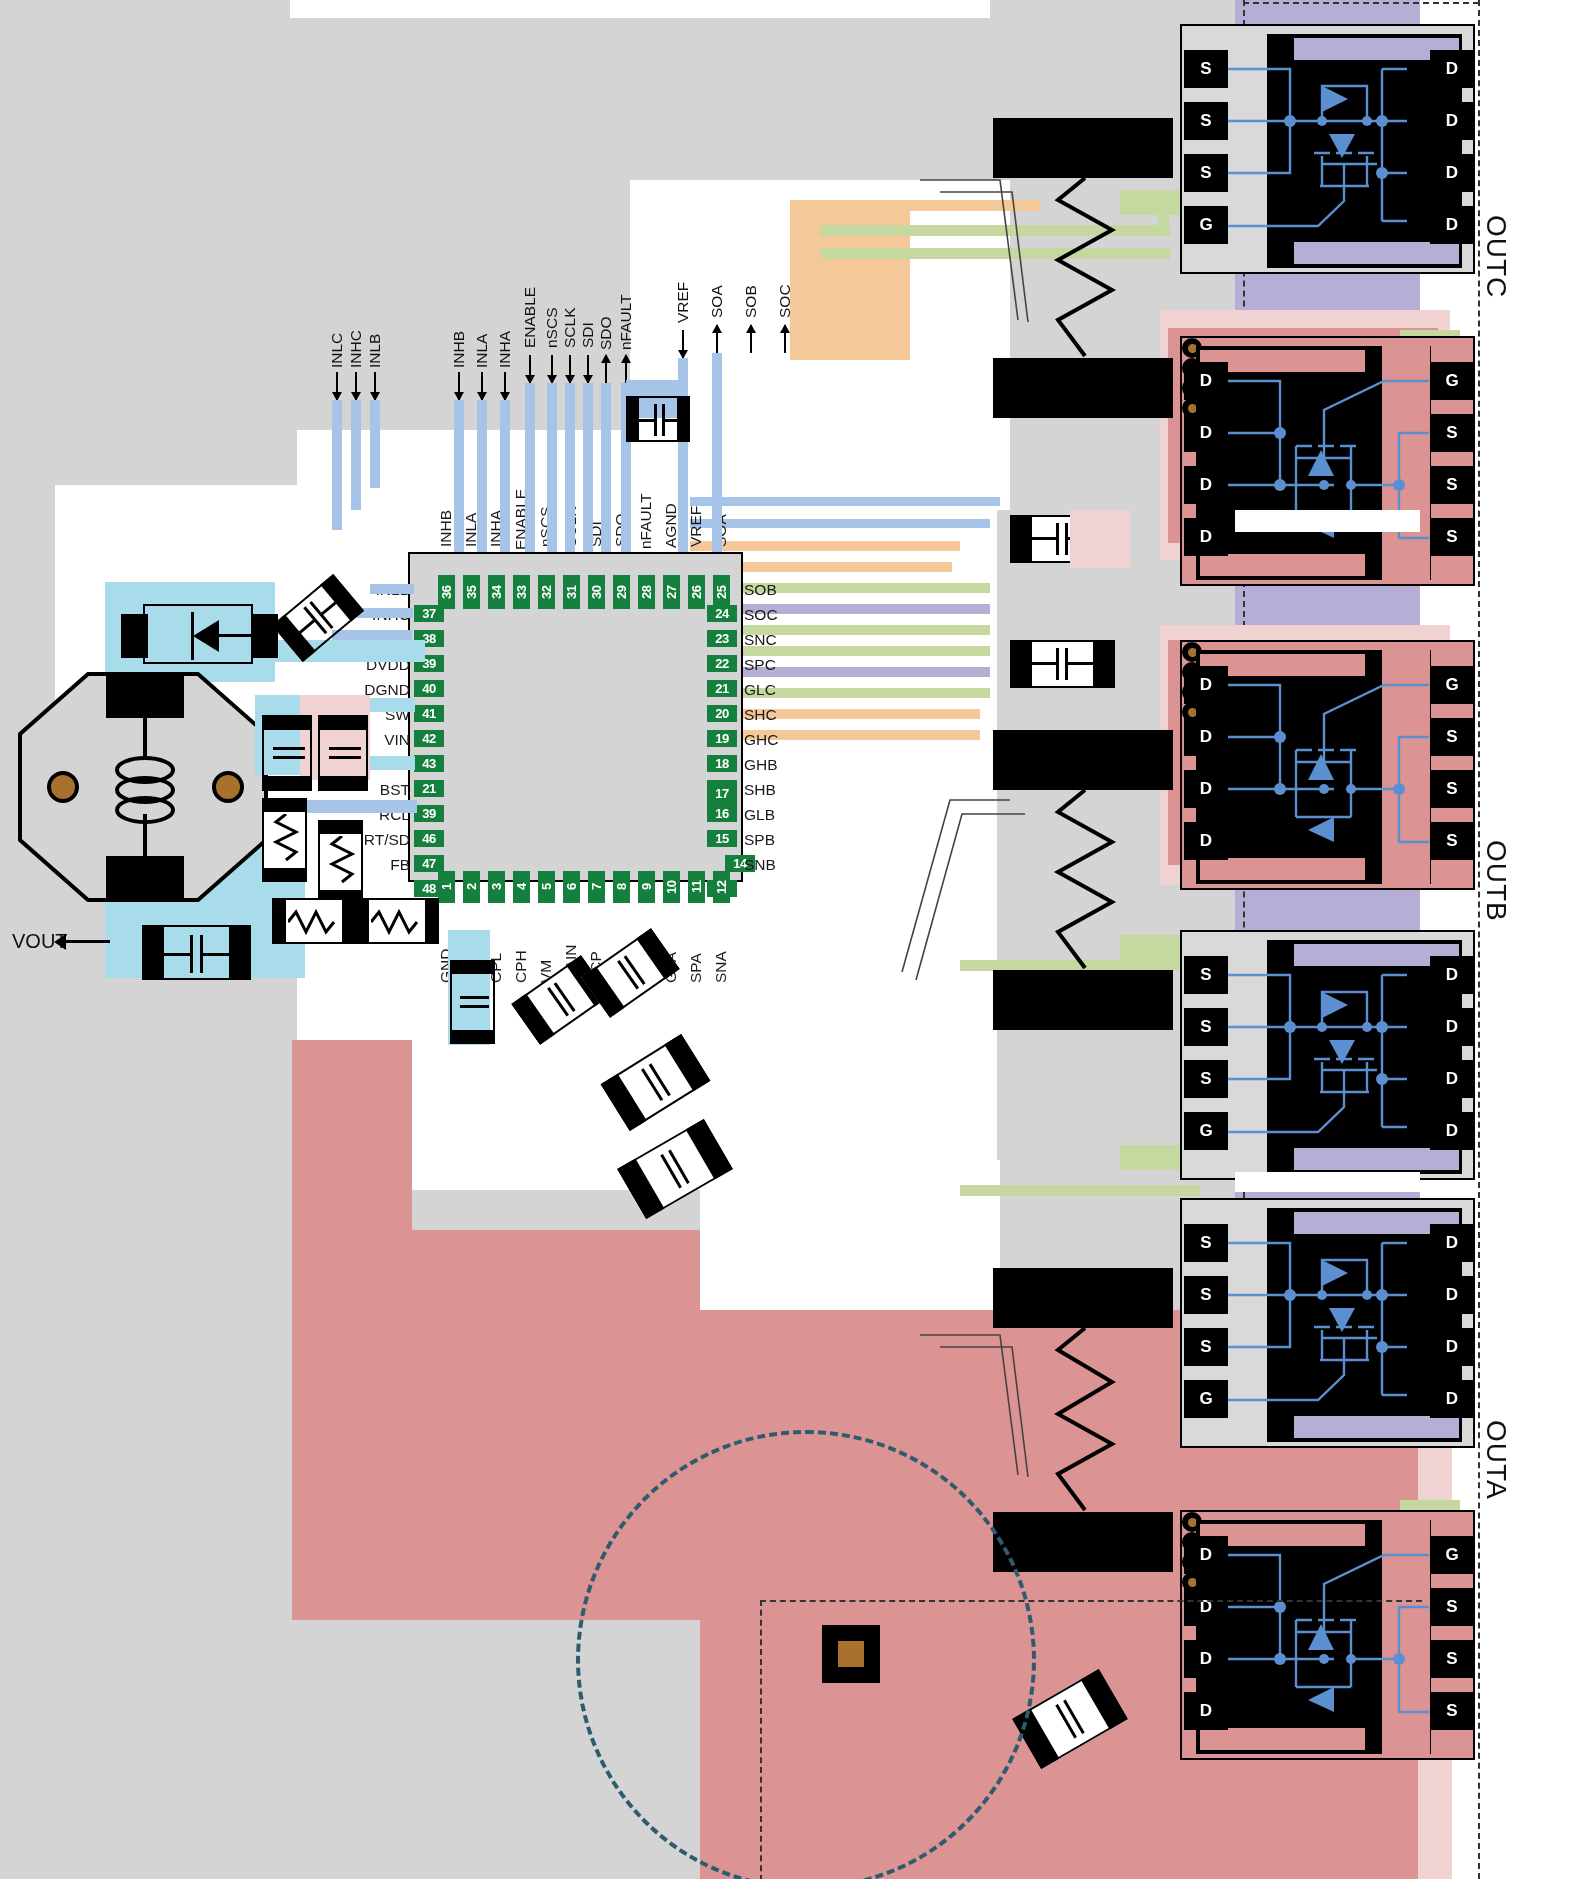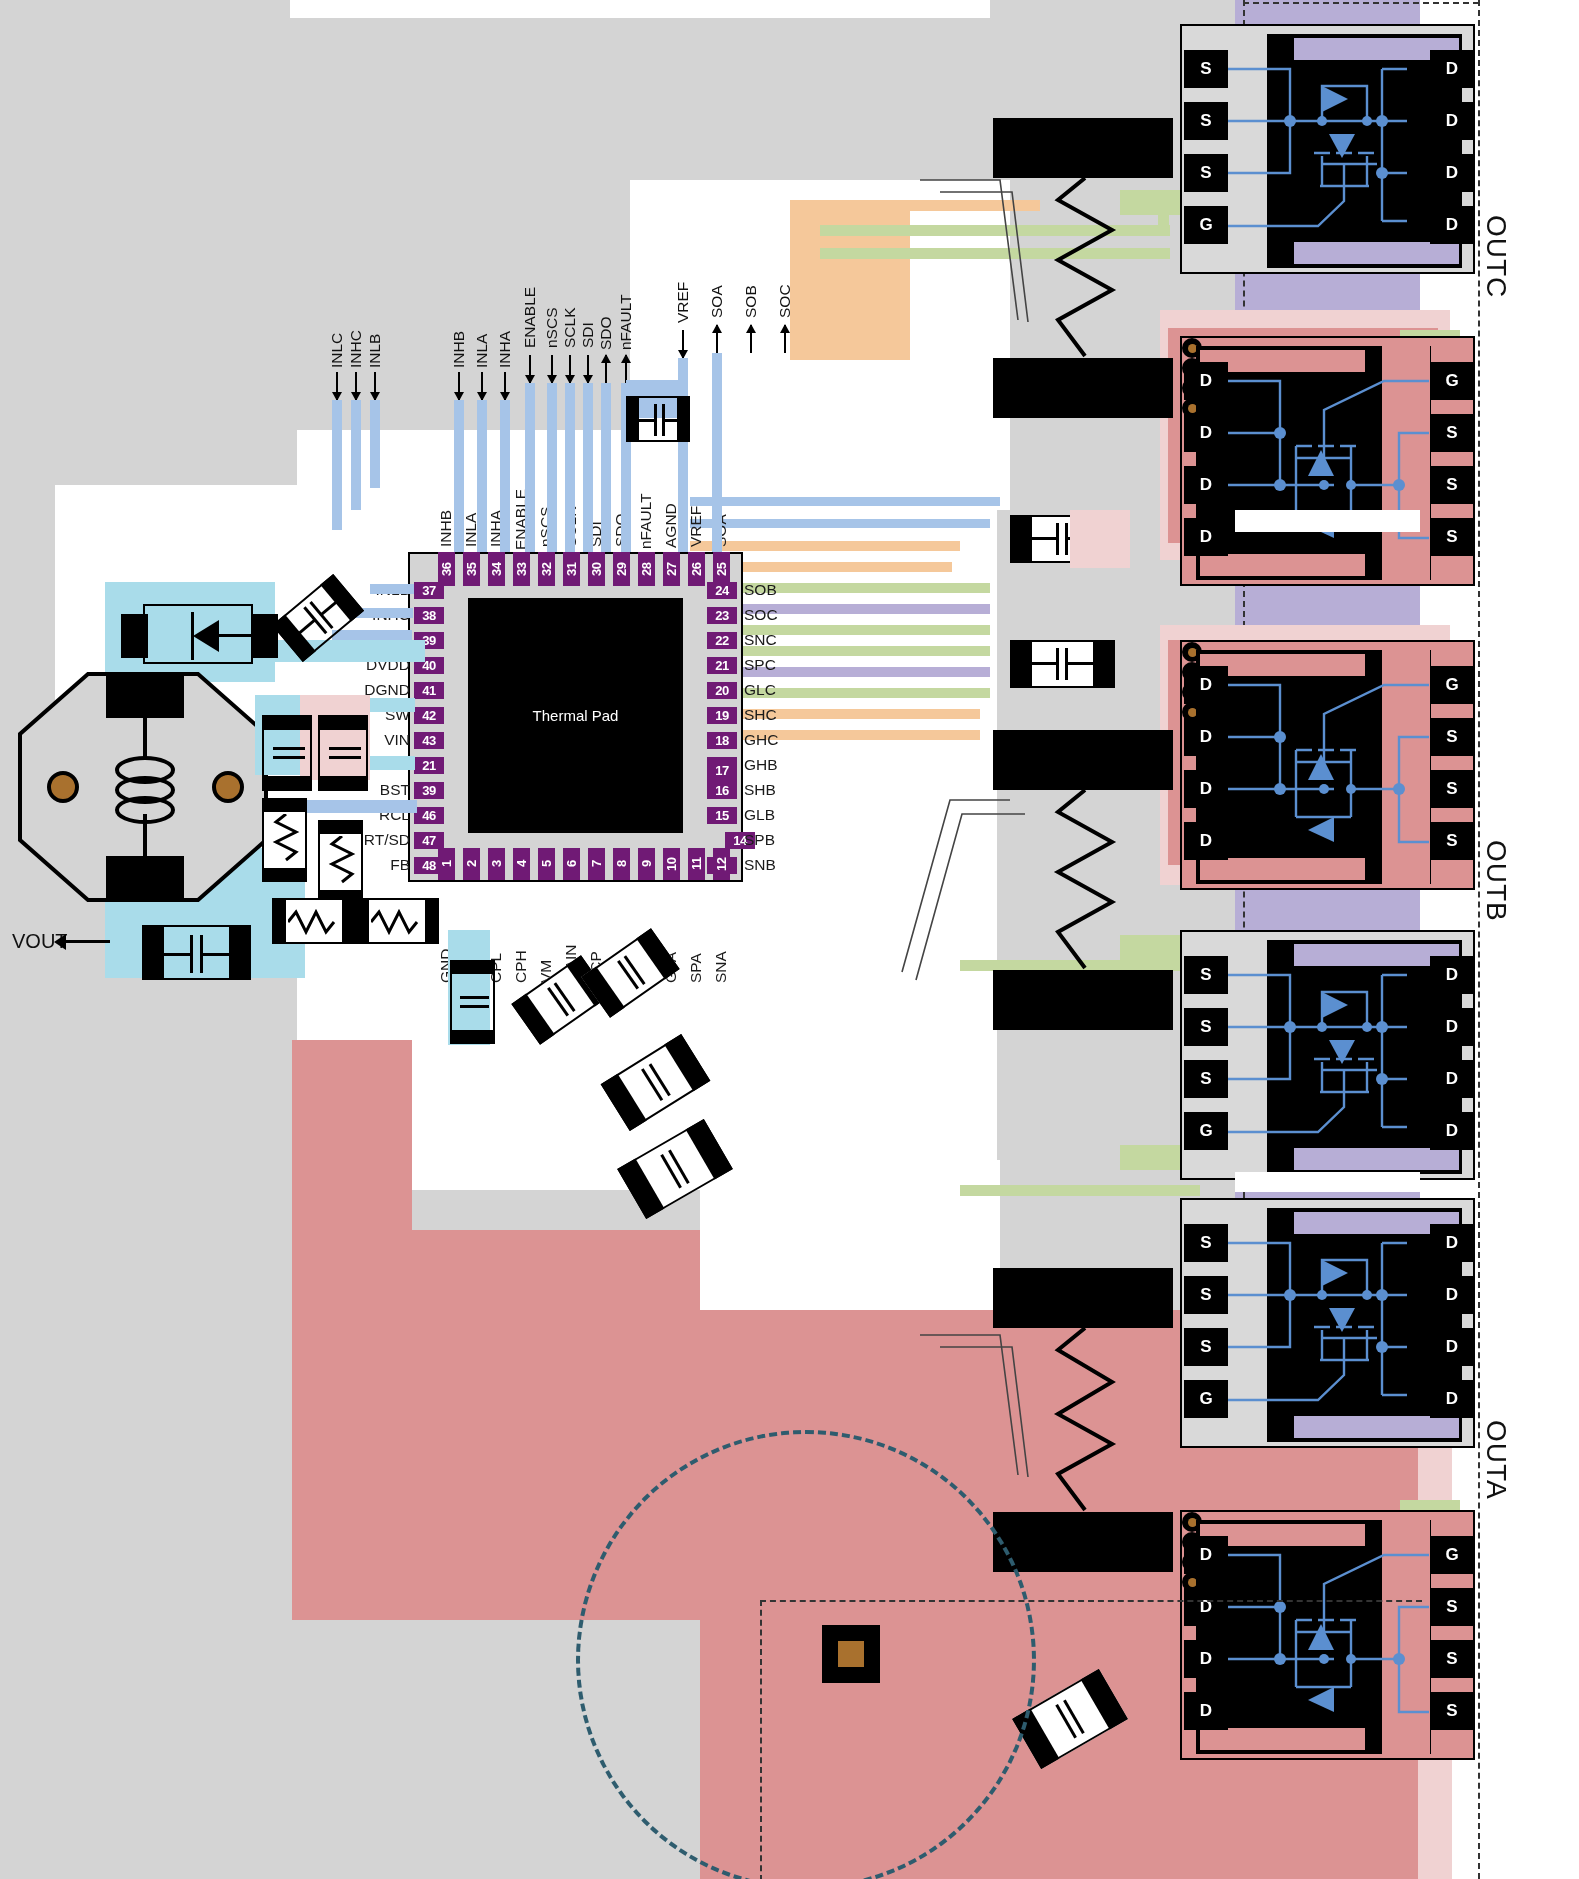--- a/index.html
+++ b/index.html
@@ -25,22 +25,22 @@
 
   
   .via{border-radius:50%;background:#000;display:flex;align-items:center;justify-content:center;}
   .via i{display:block;border-radius:50%;background:#a9712e;}
 
   
   #ic{border:2px solid #000;background:#d4d4d4;box-sizing:border-box;}
   #thermalpad{background:#000;color:#fff;display:flex;align-items:center;justify-content:center;font-size:15px;}
 
   
-  .pinnum{position:absolute;background:#701a75;color:#fff;font-size:13px;font-weight:bold;
-          display:flex;align-items:center;justify-content:center;letter-spacing:-0.5px;}
+  .pinnum{position:absolute;background:#15803d;color:#fff;font-size:13px;font-weight:bold;
+          display:flex;align-items:center;justify-content:center;letter-spacing:-0.5px;margin-top:23px;}
   .pinnum.vert{writing-mode:vertical-rl;transform:rotate(180deg);}
 
   .pinlab{position:absolute;font-size:15.5px;color:#1a1a1a;white-space:nowrap;}
   .pinlab.vert{writing-mode:vertical-rl;transform:rotate(180deg);}
   .pinlab.r{text-align:right;}
 
   
   .arrlab{position:absolute;font-size:15.5px;color:#111;white-space:nowrap;
           writing-mode:vertical-rl;transform:rotate(180deg);}
   .arrow-d{position:absolute;width:2px;background:#000;}
@@ -136,23 +136,20 @@
   <div class="abs cu-green" style="left:1120px;top:935px;width:115px;height:25px;"></div>
 
   <div class="abs cu-green" style="left:960px;top:1185px;width:240px;height:11px;"></div>
   <div class="abs cu-green" style="left:1120px;top:1145px;width:115px;height:25px;"></div>
   <div class="abs cu-green" style="left:1400px;top:1500px;width:60px;height:40px;"></div>
 
   <div class="abs cu-green" style="left:1400px;top:330px;width:60px;height:45px;"></div>
   <div class="abs cu-green" style="left:1400px;top:640px;width:60px;height:45px;"></div>
 
   <div id="ic" class="abs" style="left:408px;top:552px;width:335px;height:330px;"></div>
-  <div id="thermalpad" class="abs" style="left:468px;top:598px;width:215px;height:235px;">
-    <span>Thermal Pad</span>
-  </div>
 
   <div>
     <div class="pinnum" style="left:414px;top:582px;width:30px;height:17px;">37</div>
     <div class="pinlab r" style="left:300px;top:581px;width:110px;">INLB</div>
     <div class="pinnum" style="left:414px;top:607px;width:30px;height:17px;">38</div>
     <div class="pinlab r" style="left:300px;top:606px;width:110px;">INHC</div>
     <div class="pinnum" style="left:414px;top:632px;width:30px;height:17px;">39</div>
     <div class="pinlab r" style="left:300px;top:631px;width:110px;">INLC</div>
     <div class="pinnum" style="left:414px;top:657px;width:30px;height:17px;">40</div>
     <div class="pinlab r" style="left:300px;top:656px;width:110px;">DVDD</div>

